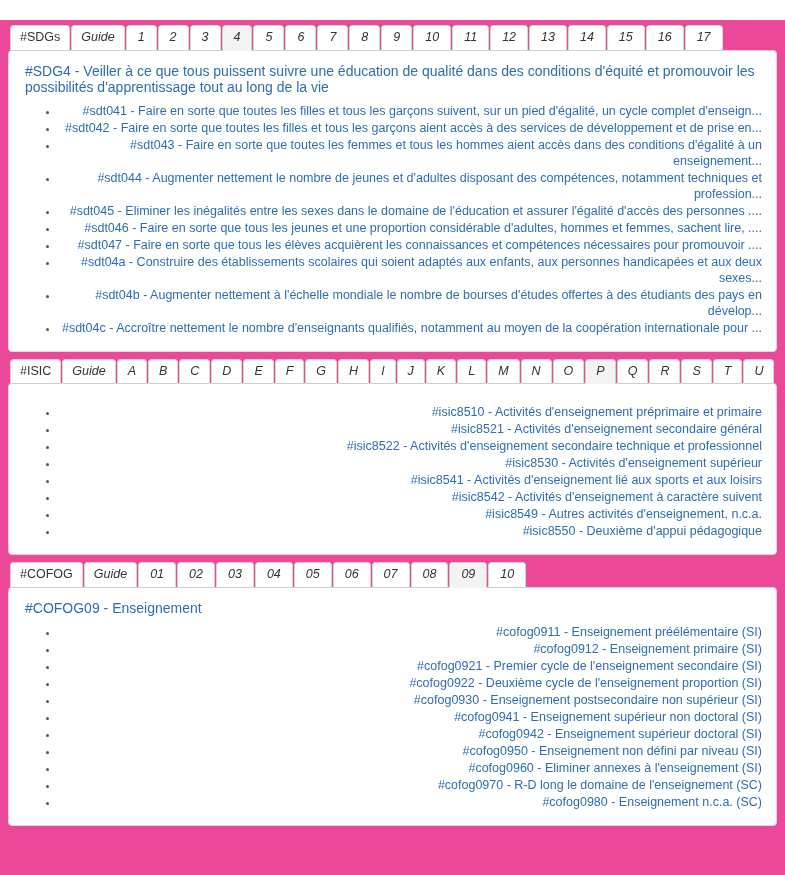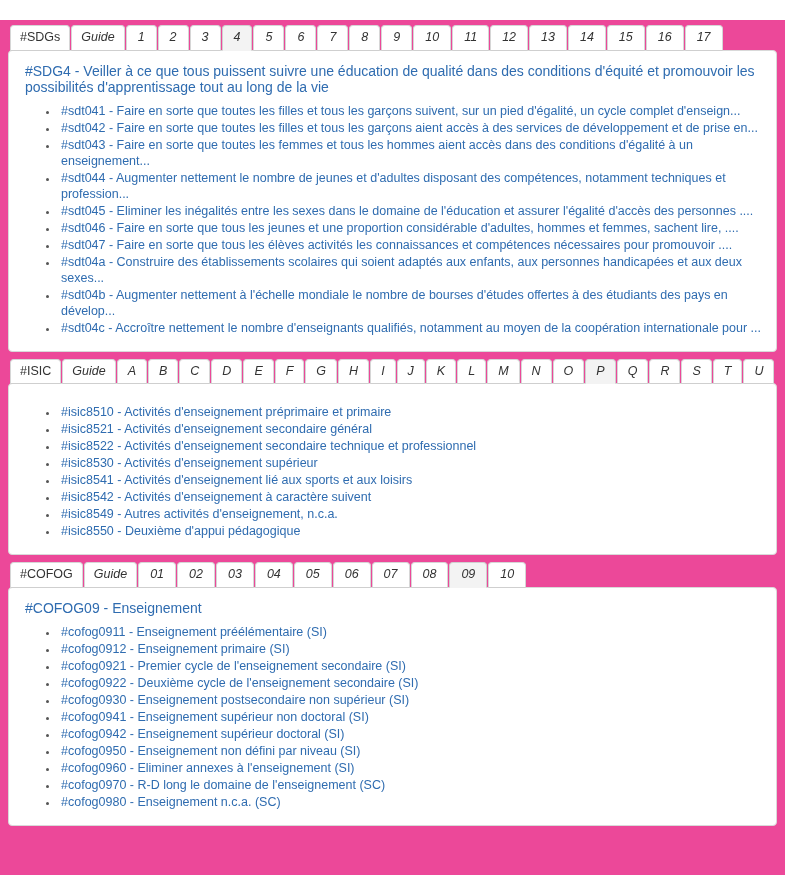--- a/index.html
+++ b/index.html
@@ -86,20 +86,21 @@
   }
   .panel ul.items {
     list-style: disc;
     margin: 8px 0 0 0;
     padding: 0 0 0 36px;
   }
   .panel ul.items li {
     margin: 0 0 1px 0;
     padding: 0 0 0 2px;
     color: #6e6e6e;
+    text-align: right;
   }
   .panel ul.items li a {
     color: #2f6cb0;
     text-decoration: none;
     font-size: 12.5px;
     line-height: 16px;
     display: inline;
     cursor: pointer;
   }
   .panel ul.items li::marker { color: #555; font-size: 11px; }
@@ -113,21 +114,21 @@
     <ul class="tabs" id="tabs-sdgs"><li class="tab label-tab"><span>#SDGs</span></li><li class="tab"><span>Guide</span></li><li class="tab numeric"><span>1</span></li><li class="tab numeric"><span>2</span></li><li class="tab numeric"><span>3</span></li><li class="tab numeric active"><span>4</span></li><li class="tab numeric"><span>5</span></li><li class="tab numeric"><span>6</span></li><li class="tab numeric"><span>7</span></li><li class="tab numeric"><span>8</span></li><li class="tab numeric"><span>9</span></li><li class="tab numeric"><span>10</span></li><li class="tab numeric"><span>11</span></li><li class="tab numeric"><span>12</span></li><li class="tab numeric"><span>13</span></li><li class="tab numeric"><span>14</span></li><li class="tab numeric"><span>15</span></li><li class="tab numeric"><span>16</span></li><li class="tab numeric"><span>17</span></li></ul>
     <div class="panel">
       <div class="panel-title">#SDG4 - Veiller à ce que tous puissent suivre une éducation de qualité dans des conditions d'équité et promouvoir les possibilités d'apprentissage tout au long de la vie</div>
       <ul class="items" id="items-sdgs">
           <li><a>#sdt041 - Faire en sorte que toutes les filles et tous les garçons suivent, sur un pied d'égalité, un cycle complet d'enseign...</a></li>
           <li><a>#sdt042 - Faire en sorte que toutes les filles et tous les garçons aient accès à des services de développement et de prise en...</a></li>
           <li><a>#sdt043 - Faire en sorte que toutes les femmes et tous les hommes aient accès dans des conditions d'égalité à un enseignement...</a></li>
           <li><a>#sdt044 - Augmenter nettement le nombre de jeunes et d'adultes disposant des compétences, notamment techniques et profession...</a></li>
           <li><a>#sdt045 - Eliminer les inégalités entre les sexes dans le domaine de l'éducation et assurer l'égalité d'accès des personnes ....</a></li>
           <li><a>#sdt046 - Faire en sorte que tous les jeunes et une proportion considérable d'adultes, hommes et femmes, sachent lire, ....</a></li>
-          <li><a>#sdt047 - Faire en sorte que tous les élèves activités les connaissances et compétences nécessaires pour promouvoir ....</a></li>
+          <li><a>#sdt047 - Faire en sorte que tous les élèves acquièrent les connaissances et compétences nécessaires pour promouvoir ....</a></li>
           <li><a>#sdt04a - Construire des établissements scolaires qui soient adaptés aux enfants, aux personnes handicapées et aux deux sexes...</a></li>
           <li><a>#sdt04b - Augmenter nettement à l'échelle mondiale le nombre de bourses d'études offertes à des étudiants des pays en dévelop...</a></li>
           <li><a>#sdt04c - Accroître nettement le nombre d'enseignants qualifiés, notamment au moyen de la coopération internationale pour ...</a></li>
         </ul>
     </div>
   </div>
 
   <div class="widget">
     <ul class="tabs" id="tabs-isic"><li class="tab label-tab"><span>#ISIC</span></li><li class="tab"><span>Guide</span></li><li class="tab alpha"><span>A</span></li><li class="tab alpha"><span>B</span></li><li class="tab alpha"><span>C</span></li><li class="tab alpha"><span>D</span></li><li class="tab alpha"><span>E</span></li><li class="tab alpha"><span>F</span></li><li class="tab alpha"><span>G</span></li><li class="tab alpha"><span>H</span></li><li class="tab alpha"><span>I</span></li><li class="tab alpha"><span>J</span></li><li class="tab alpha"><span>K</span></li><li class="tab alpha"><span>L</span></li><li class="tab alpha"><span>M</span></li><li class="tab alpha"><span>N</span></li><li class="tab alpha"><span>O</span></li><li class="tab alpha active"><span>P</span></li><li class="tab alpha"><span>Q</span></li><li class="tab alpha"><span>R</span></li><li class="tab alpha"><span>S</span></li><li class="tab alpha"><span>T</span></li><li class="tab alpha"><span>U</span></li></ul>
     <div class="panel">
@@ -145,21 +146,21 @@
   </div>
 
   <div class="widget">
     <ul class="tabs" id="tabs-cofog"><li class="tab label-tab"><span>#COFOG</span></li><li class="tab"><span>Guide</span></li><li class="tab numeric"><span>01</span></li><li class="tab numeric"><span>02</span></li><li class="tab numeric"><span>03</span></li><li class="tab numeric"><span>04</span></li><li class="tab numeric"><span>05</span></li><li class="tab numeric"><span>06</span></li><li class="tab numeric"><span>07</span></li><li class="tab numeric"><span>08</span></li><li class="tab numeric active"><span>09</span></li><li class="tab numeric"><span>10</span></li></ul>
     <div class="panel">
       <div class="panel-title">#COFOG09 - Enseignement</div>
       <ul class="items" id="items-cofog">
           <li><a>#cofog0911 - Enseignement préélémentaire (SI)</a></li>
           <li><a>#cofog0912 - Enseignement primaire (SI)</a></li>
           <li><a>#cofog0921 - Premier cycle de l'enseignement secondaire (SI)</a></li>
-          <li><a>#cofog0922 - Deuxième cycle de l'enseignement secondaire (SI)</a></li>
+          <li><a>#cofog0922 - Deuxième cycle de l'enseignement proportion (SI)</a></li>
           <li><a>#cofog0930 - Enseignement postsecondaire non supérieur (SI)</a></li>
           <li><a>#cofog0941 - Enseignement supérieur non doctoral (SI)</a></li>
           <li><a>#cofog0942 - Enseignement supérieur doctoral (SI)</a></li>
           <li><a>#cofog0950 - Enseignement non défini par niveau (SI)</a></li>
           <li><a>#cofog0960 - Eliminer annexes à l'enseignement (SI)</a></li>
           <li><a>#cofog0970 - R-D long le domaine de l'enseignement (SC)</a></li>
           <li><a>#cofog0980 - Enseignement n.c.a. (SC)</a></li>
         </ul>
     </div>
   </div>

